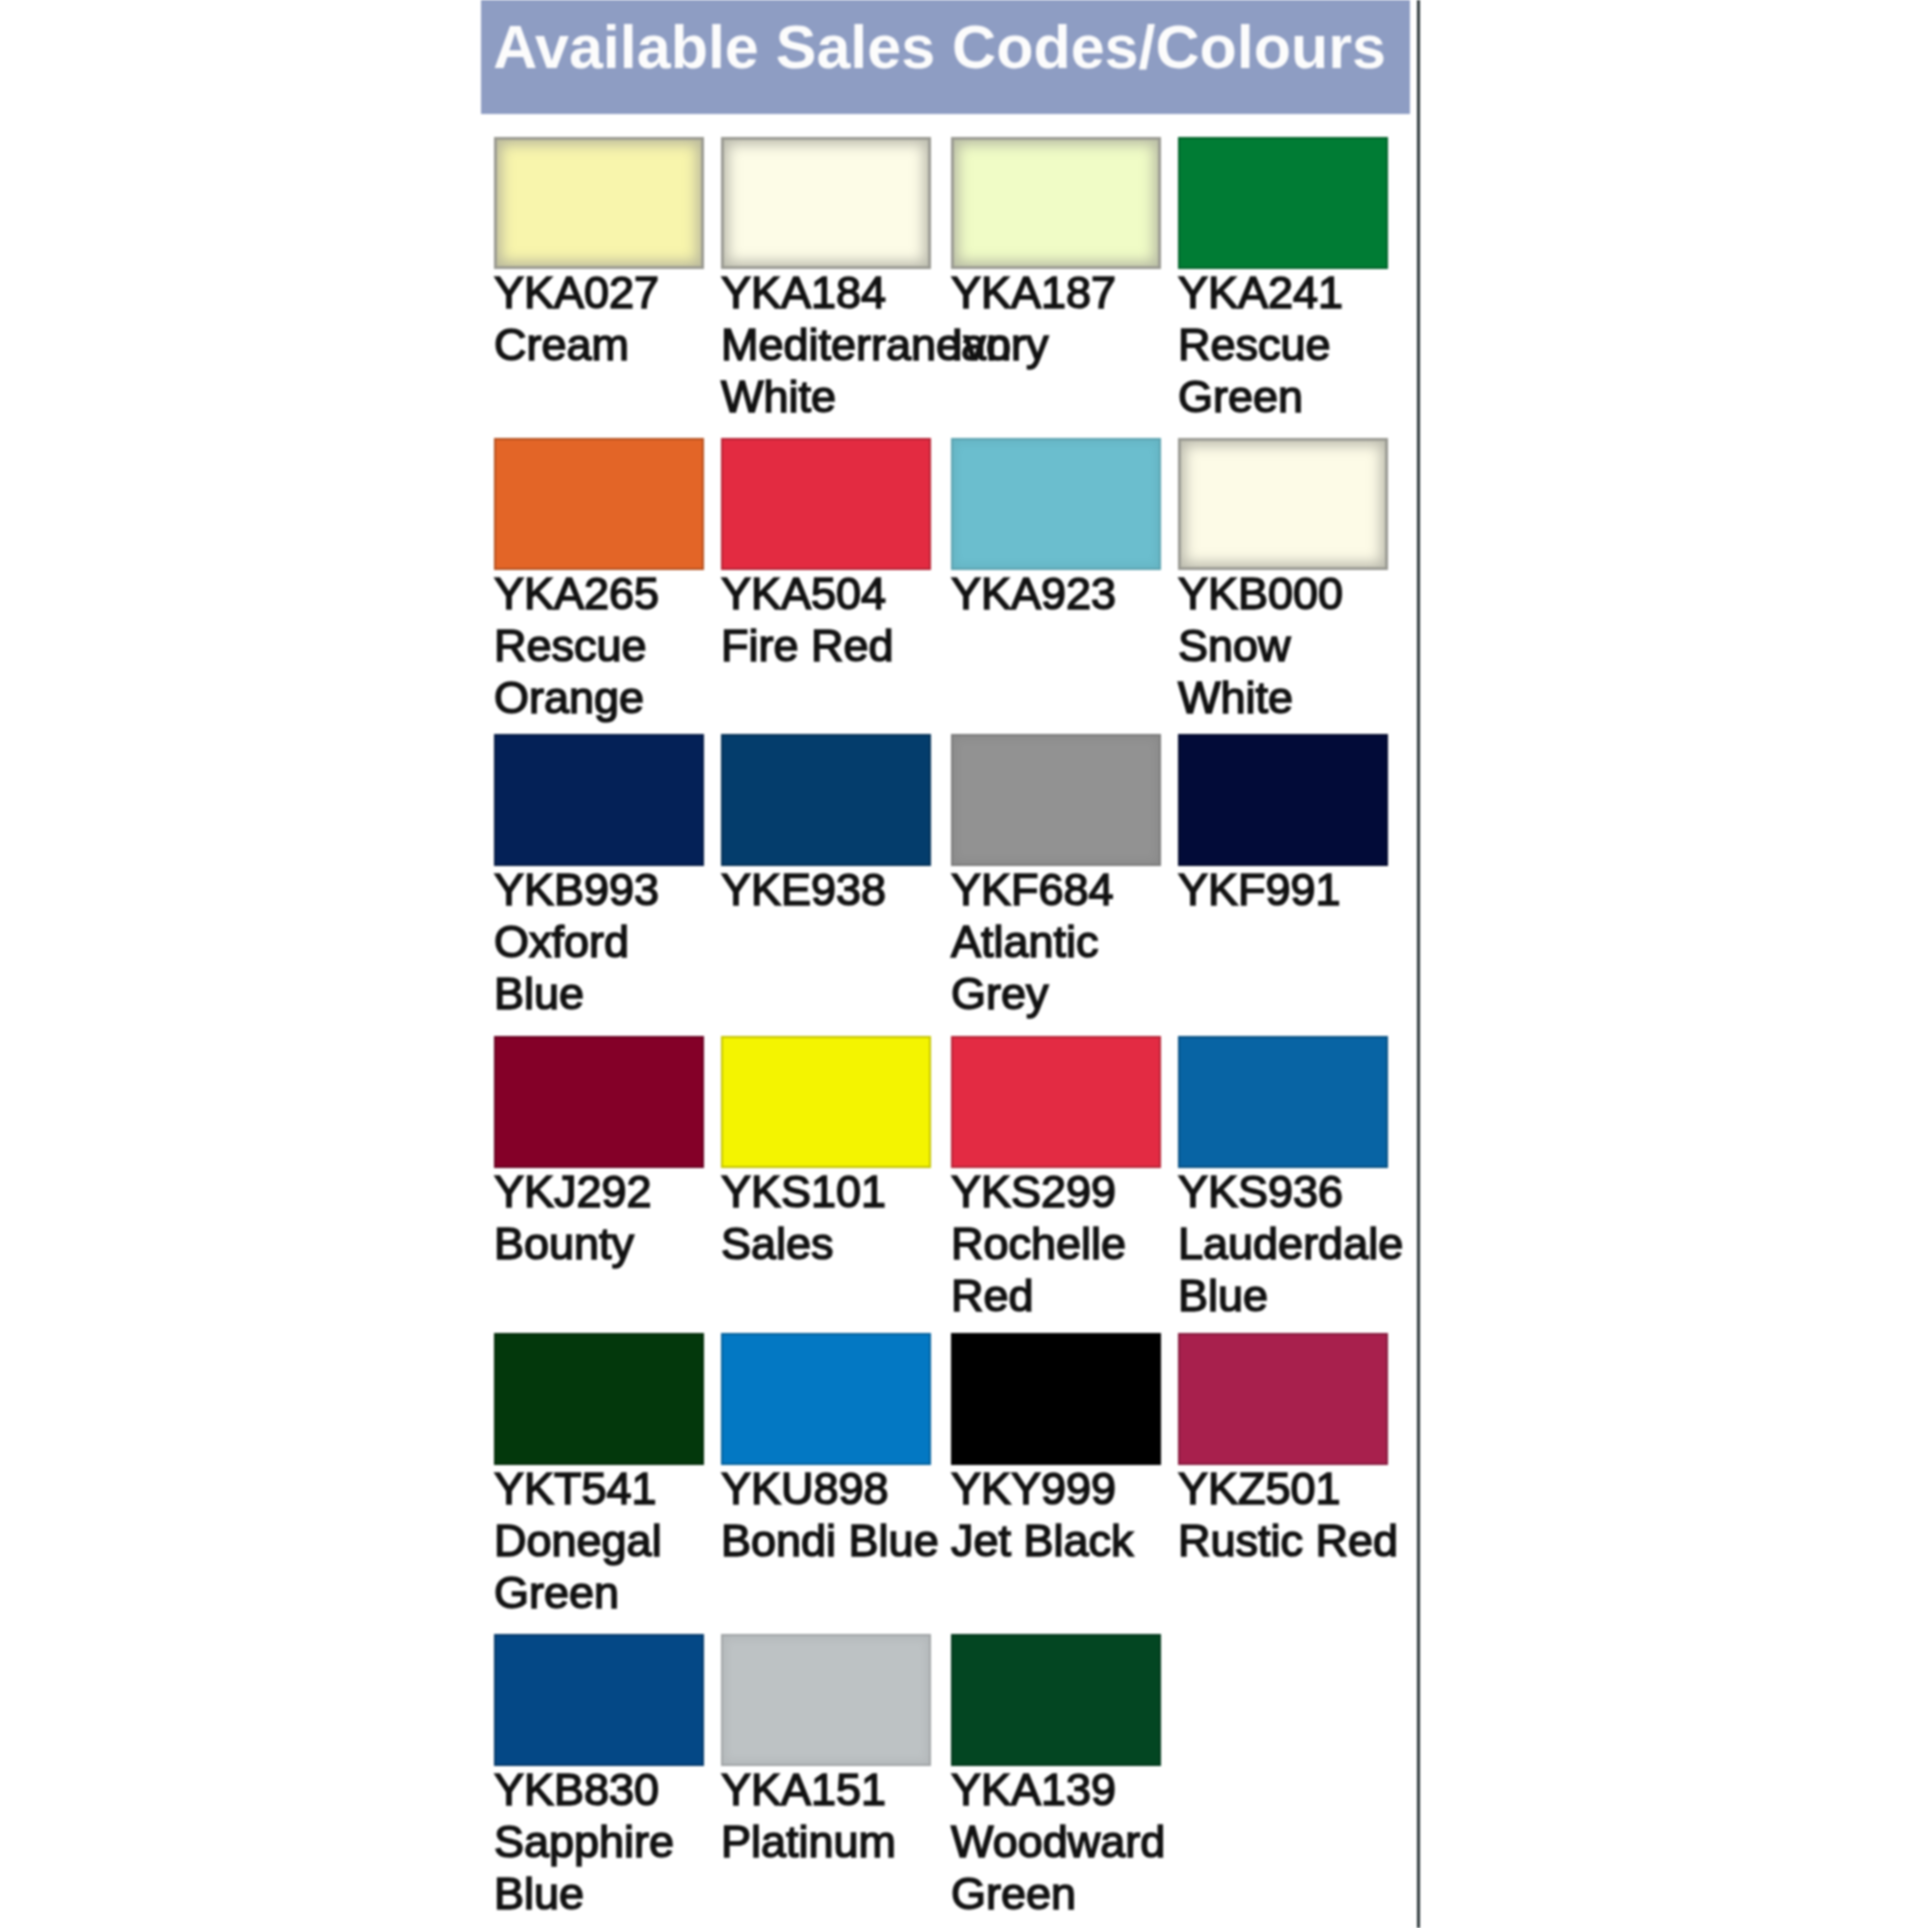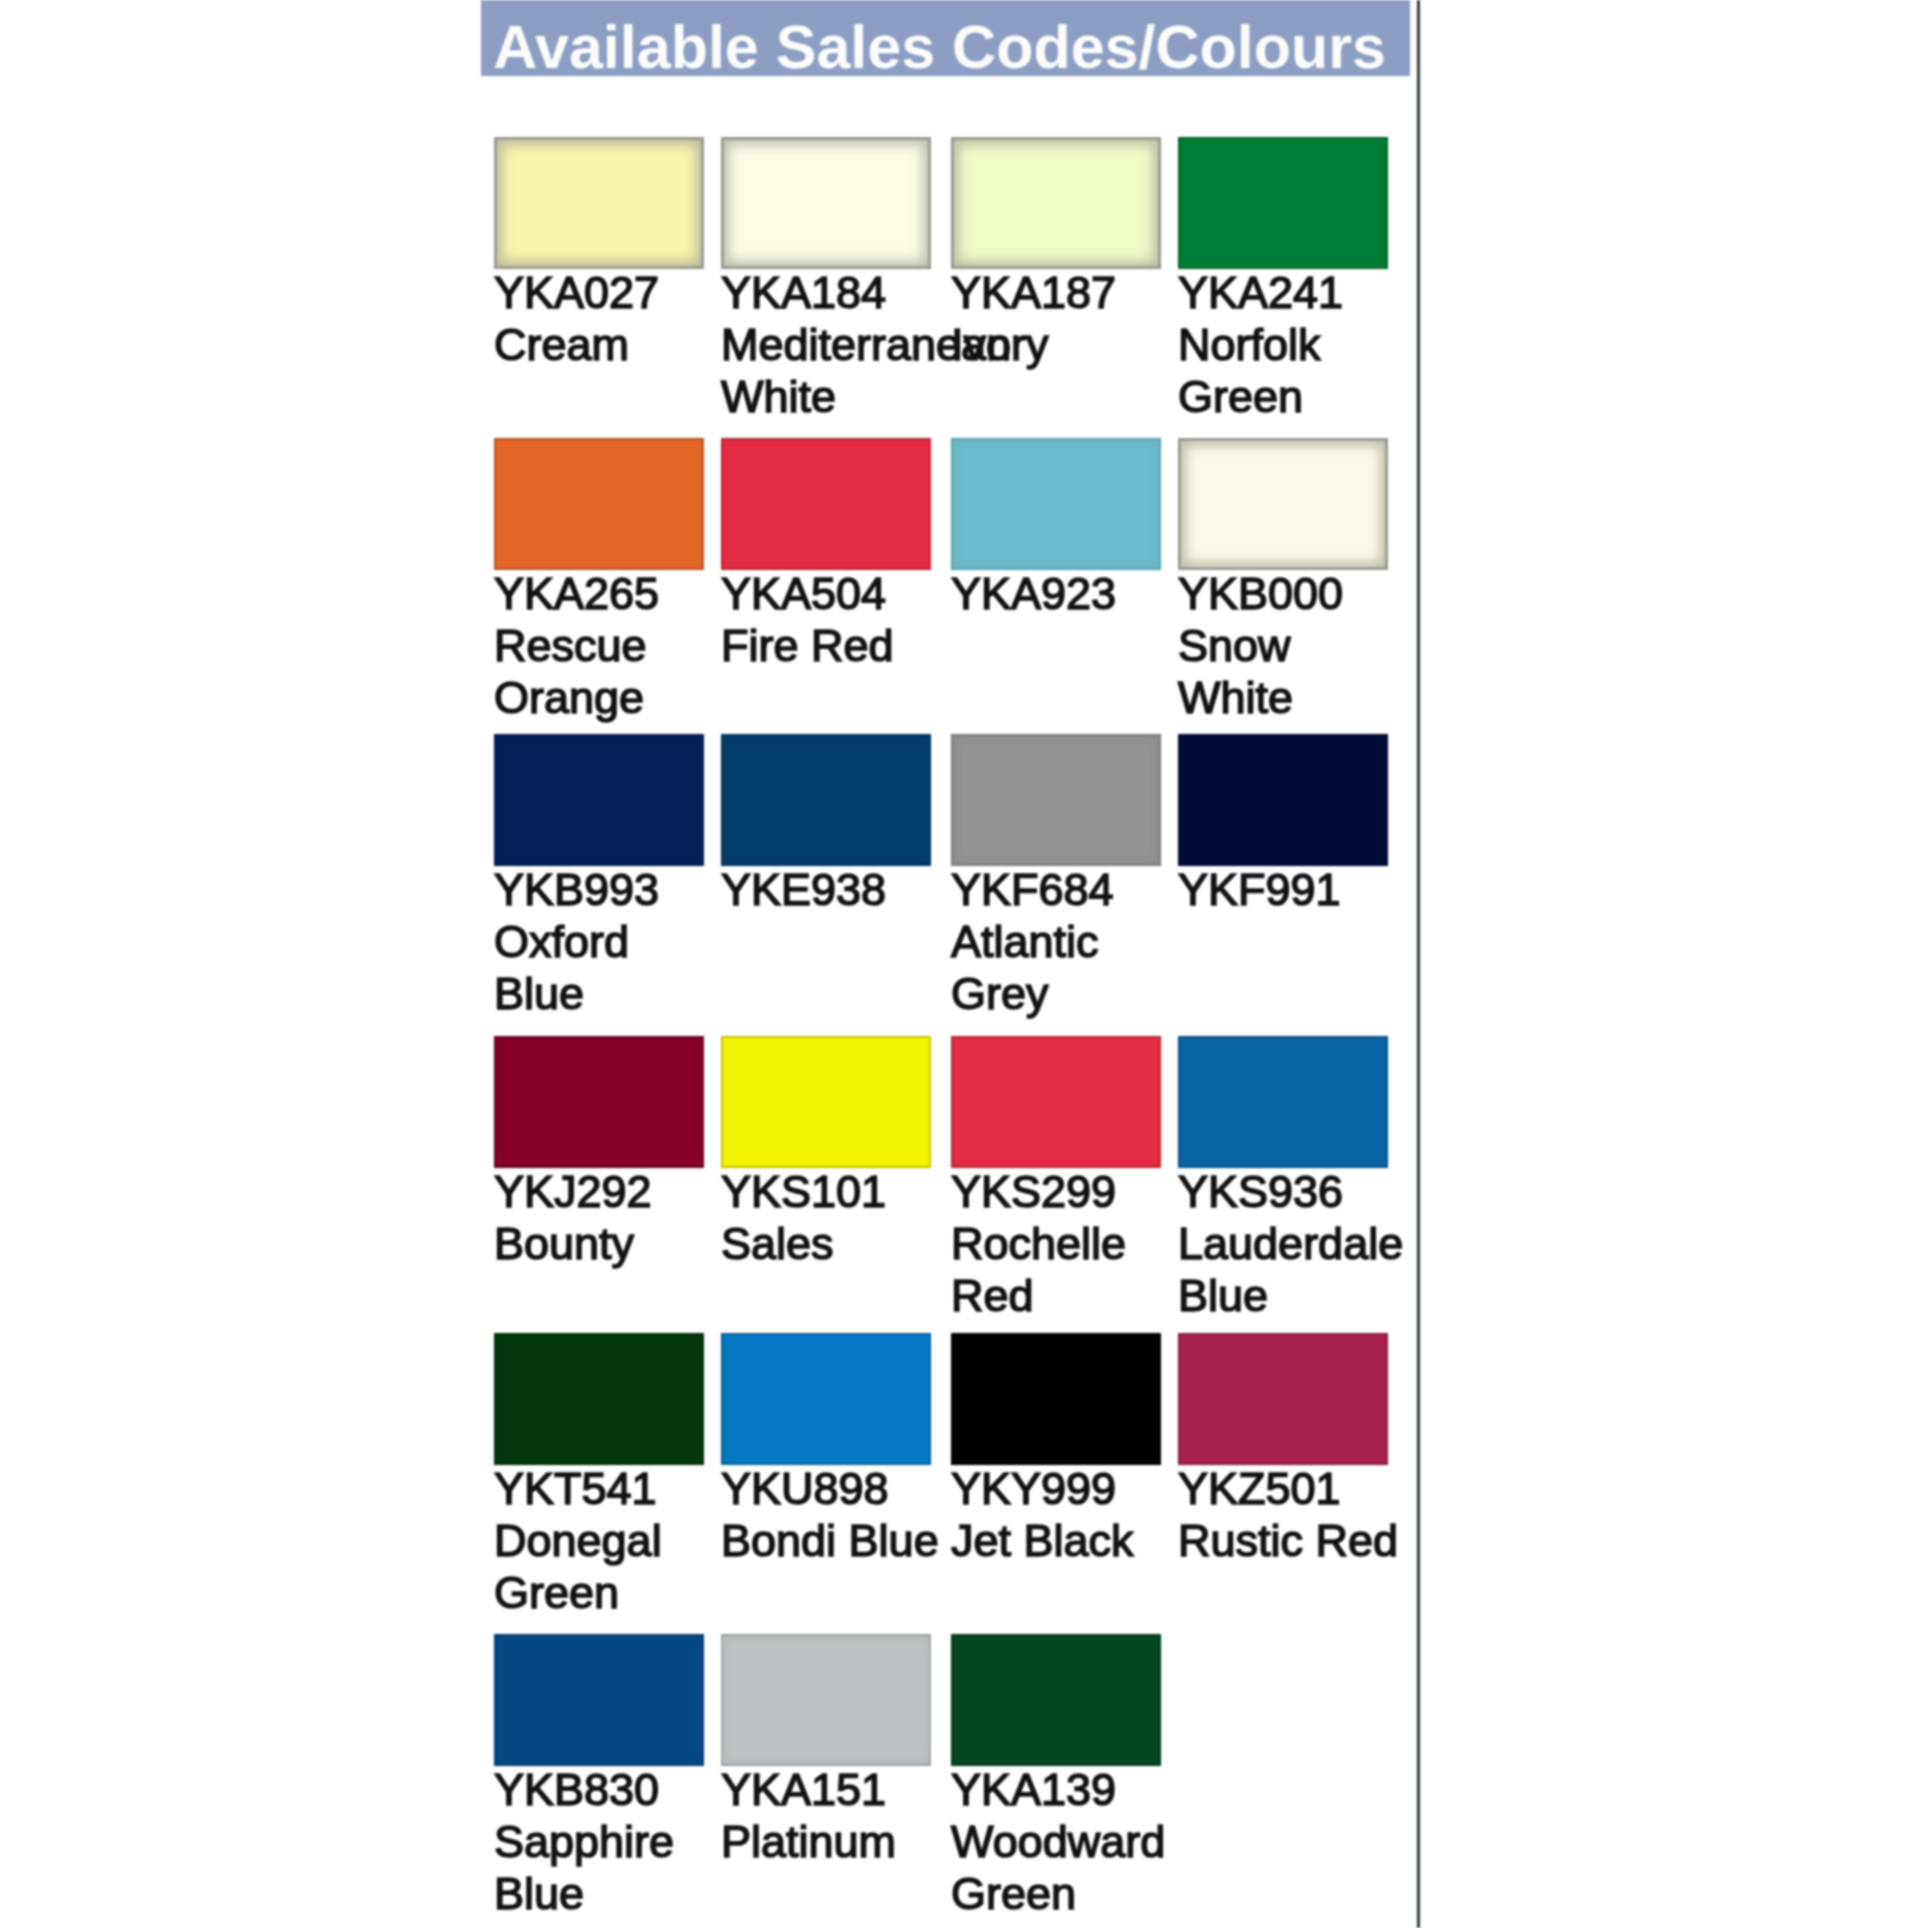--- a/index.html
+++ b/index.html
@@ -34,21 +34,21 @@
     width: 3.3px;
     height: 1928px;
     background: #313d42;
   }
   
   .title-band {
     position: absolute;
     left: 481px;
     top: 0px;
     width: 929px;
-    height: 76px;
+    height: 114px;
     background: #8e9dc3;
   }
   .title-band .title-text {
     position: absolute;
     left: 12.2px;
     top: 0px;
     font-size: 61px;
     font-weight: bold;
     color: #fcfcfc;
     white-space: nowrap;
@@ -115,21 +115,21 @@
           <div class="swatch" style="background: rgb(240, 252, 198); box-shadow: rgba(150, 150, 143, 0.95) 0px 0px 0px 2.8px inset, rgba(160, 160, 150, 0.7) 0px 0px 13px 7.5px inset;"></div>
           <div class="labels">
             <span class="code">YKA187</span>
             <span class="name">Ivory</span>
           </div>
         </div>
         <div class="cell" style="left: 684px; top: 137px;">
           <div class="swatch" style="background: rgb(0, 124, 52); box-shadow: rgba(0, 0, 0, 0.2) 0px 0px 0px 1.9px inset;"></div>
           <div class="labels">
             <span class="code">YKA241</span>
-            <span class="name">Norfolk Green</span>
+            <span class="name">Rescue Green</span>
           </div>
         </div>
         <div class="cell" style="left: 0px; top: 438px;">
           <div class="swatch" style="background: rgb(227, 101, 39); box-shadow: rgba(0, 0, 0, 0.2) 0px 0px 0px 1.9px inset;"></div>
           <div class="labels">
             <span class="code">YKA265</span>
             <span class="name">Rescue Orange</span>
           </div>
         </div>
         <div class="cell" style="left: 227px; top: 438px;">

